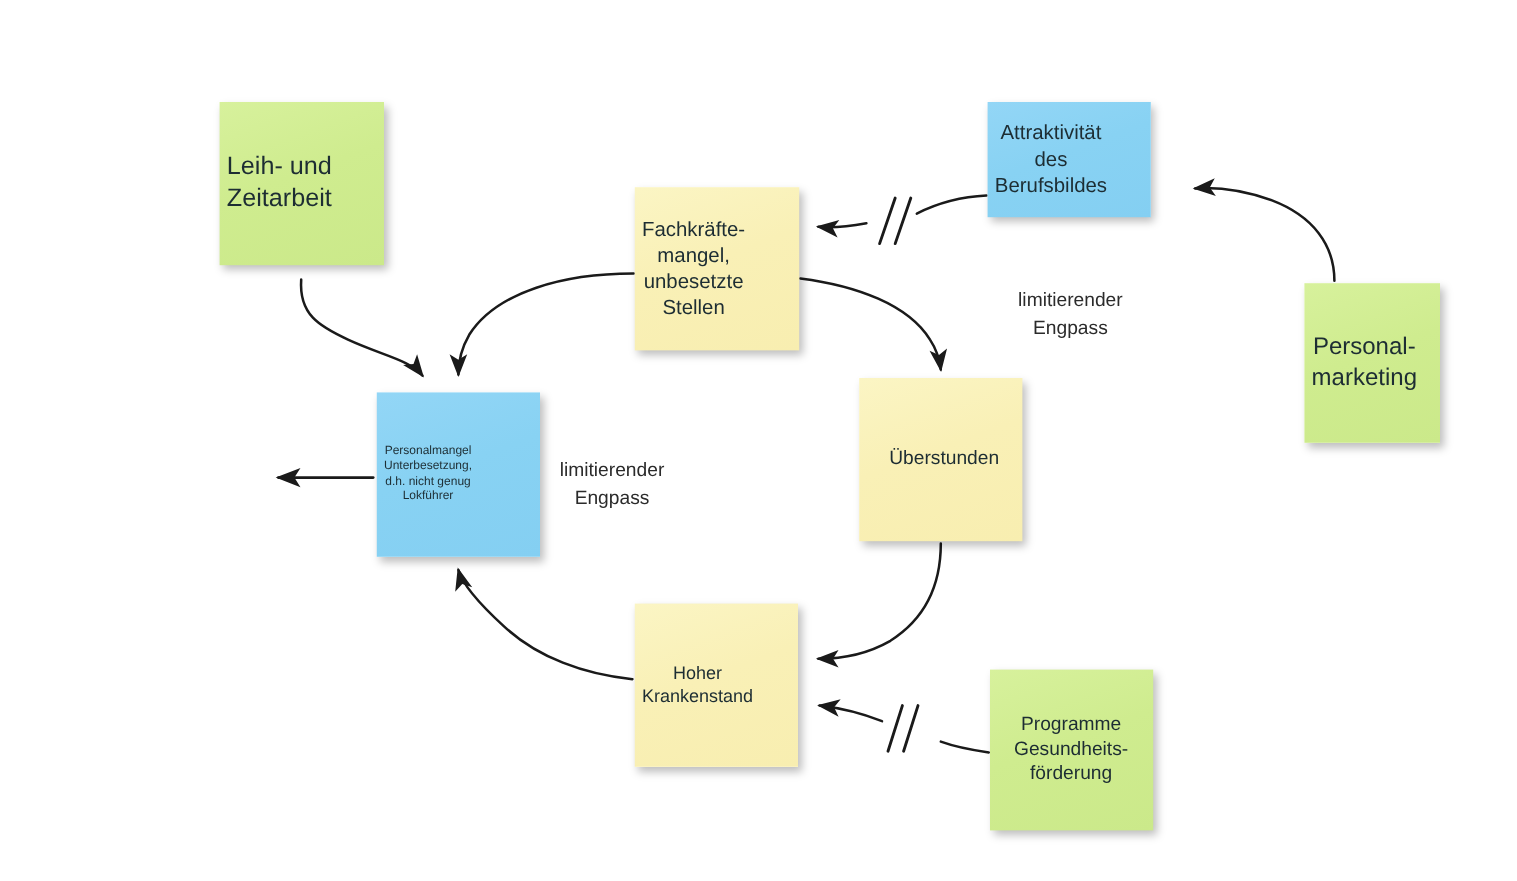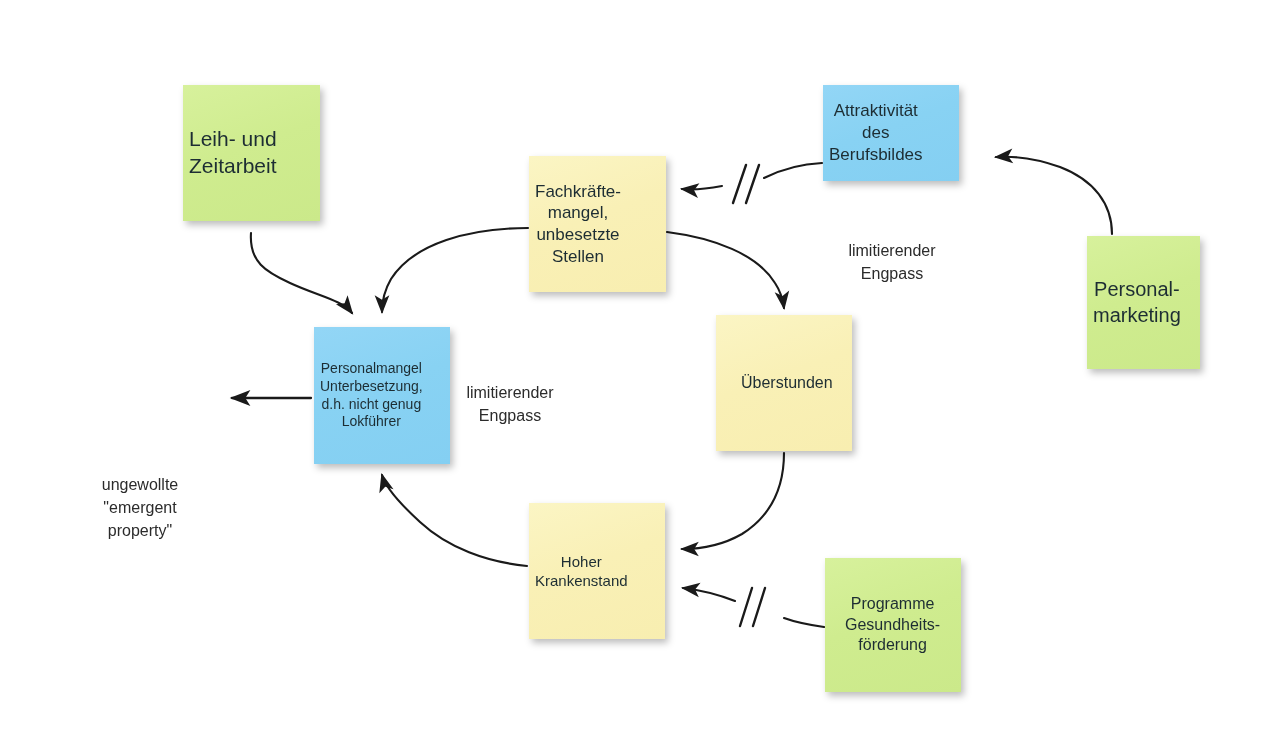--- a/index.html
+++ b/index.html
@@ -117,21 +117,21 @@
     <span class="note-text">Attraktivität
 des
 Berufsbildes</span>
   </div>
 
   <div class="note green" style="left:1046px; top:236px; width:113px; height:133px; font-size:20px;margin-left:41px;">
     <span class="note-text">Personal-
 marketing</span>
   </div>
 
-  <div class="note blue" style="left:314px; top:327px; width:136px; height:137px; font-size:14px;">
+  <div class="note blue" style="left:314px; top:327px; width:136px; height:137px; font-size:10px;">
     <span class="note-text">Personalmangel
 Unterbesetzung,
 d.h. nicht genug
 Lokführer</span>
   </div>
 
 
   <div class="note yellow" style="left:716px; top:315px; width:136px; height:136px; font-size:16px;padding-left:25px;">
     <span class="note-text">Überstunden</span>
   </div>
@@ -146,17 +146,14 @@
 Gesundheits-
 förderung</span>
   </div>
 
   <div class="caption" style="left:833px; top:239px; width:118px;">limitierender
 Engpass</div>
 
   <div class="caption" style="left:451px; top:381px; width:118px;">limitierender
 Engpass</div>
 
-  <div class="caption" style="left:84px; top:473px; width:112px;">ungewollte
-"emergent
-property"</div>
 
 </div>
 
 </body></html>

